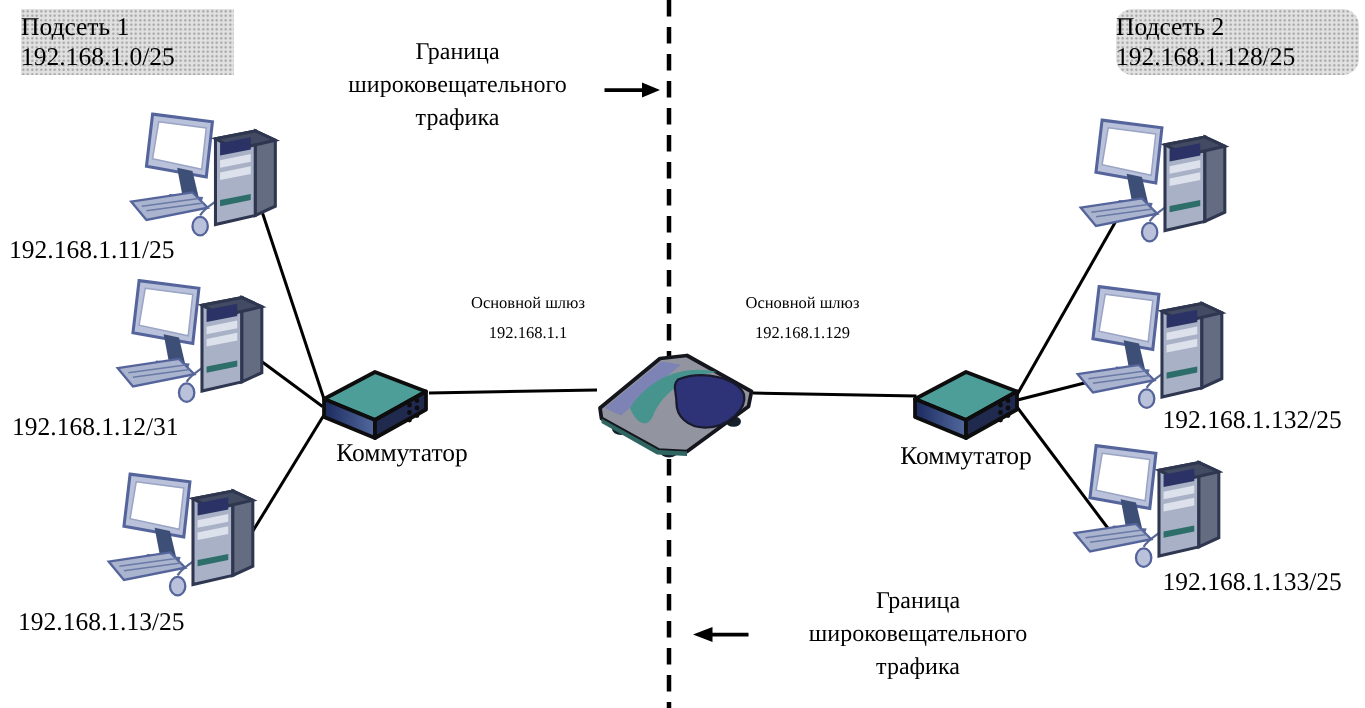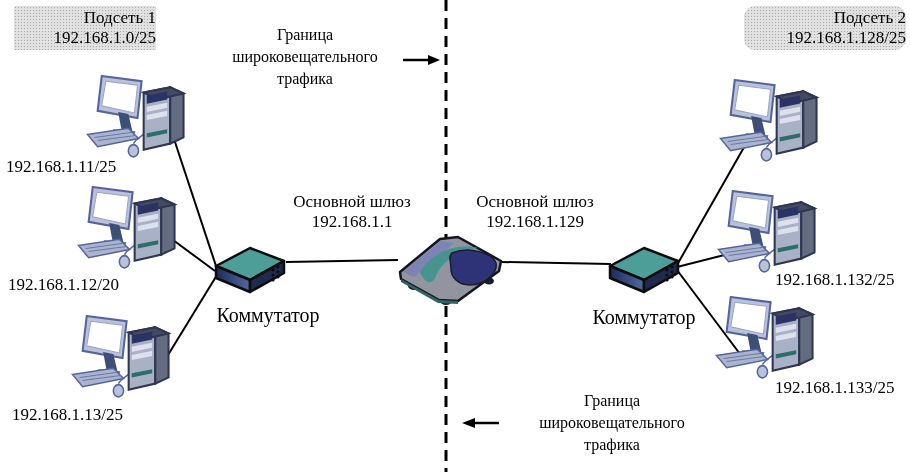--- a/index.html
+++ b/index.html
@@ -5,28 +5,28 @@
   html,body{margin:0;padding:0;background:#fff;}
   .stage{
     position:relative;width:910px;height:472px;background:#ffffff;
     font-family:"Liberation Serif","DejaVu Serif",serif;color:#000;overflow:hidden;
   }
   .wires{position:absolute;left:0;top:0;z-index:1;}
   .dev{position:absolute;z-index:3;}
   .lbl{position:absolute;z-index:4;}
   .ip{font-size:17px;white-space:nowrap;}
   .cblock{text-align:center;font-size:16px;line-height:22px;}
-  .gw{text-align:center;font-size:17px;line-height:20px;white-space:nowrap;}
+  .gw{text-align:center;font-size:11px;line-height:20px;white-space:nowrap;}
   .subnet-box{
-    text-align:right;font-size:17px;line-height:20px;padding-top:2px;
+    text-align:left;font-size:17px;line-height:20px;padding-top:2px;
     background-color:#e1e1e1;
     background-image:radial-gradient(#a8a8a8 0.7px, rgba(0,0,0,0) 0.9px);
     background-size:3px 3px;
   }
-  .swlbl{text-align:center;font-size:20px;white-space:nowrap;margin-top:12px;}
+  .swlbl{text-align:center;font-size:17px;white-space:nowrap;}
   .defs{position:absolute;width:0;height:0;overflow:hidden;}
 </style>
 </head>
 <body>
 
 <div class="stage">
 
   <svg class="defs" aria-hidden="true">
     <defs>
       <linearGradient id="swgrad" x1="0" y1="0" x2="1" y2="0">
@@ -152,19 +152,19 @@
   </div>
   <div class="lbl gw" style="left:460px;top:192px;width:150px;">
     <div>Основной шлюз</div>
     <div>192.168.1.129</div>
   </div>
 
   <div class="lbl swlbl" style="left:212px;top:292px;width:112px;">Коммутатор</div>
   <div class="lbl swlbl" style="left:588px;top:294px;width:112px;">Коммутатор</div>
 
   <div class="lbl ip" style="left:6px;top:157px;">192.168.1.11/25</div>
-  <div class="lbl ip" style="left:8px;top:275px;">192.168.1.12/20</div>
+  <div class="lbl ip" style="left:8px;top:275px;">192.168.1.12/31</div>
   <div class="lbl ip" style="left:12px;top:405px;">192.168.1.13/25</div>
 
   <div class="lbl ip" style="left:775px;top:270px;">192.168.1.132/25</div>
   <div class="lbl ip" style="left:775px;top:378px;">192.168.1.133/25</div>
 
 </div>
 
 </body></html>

